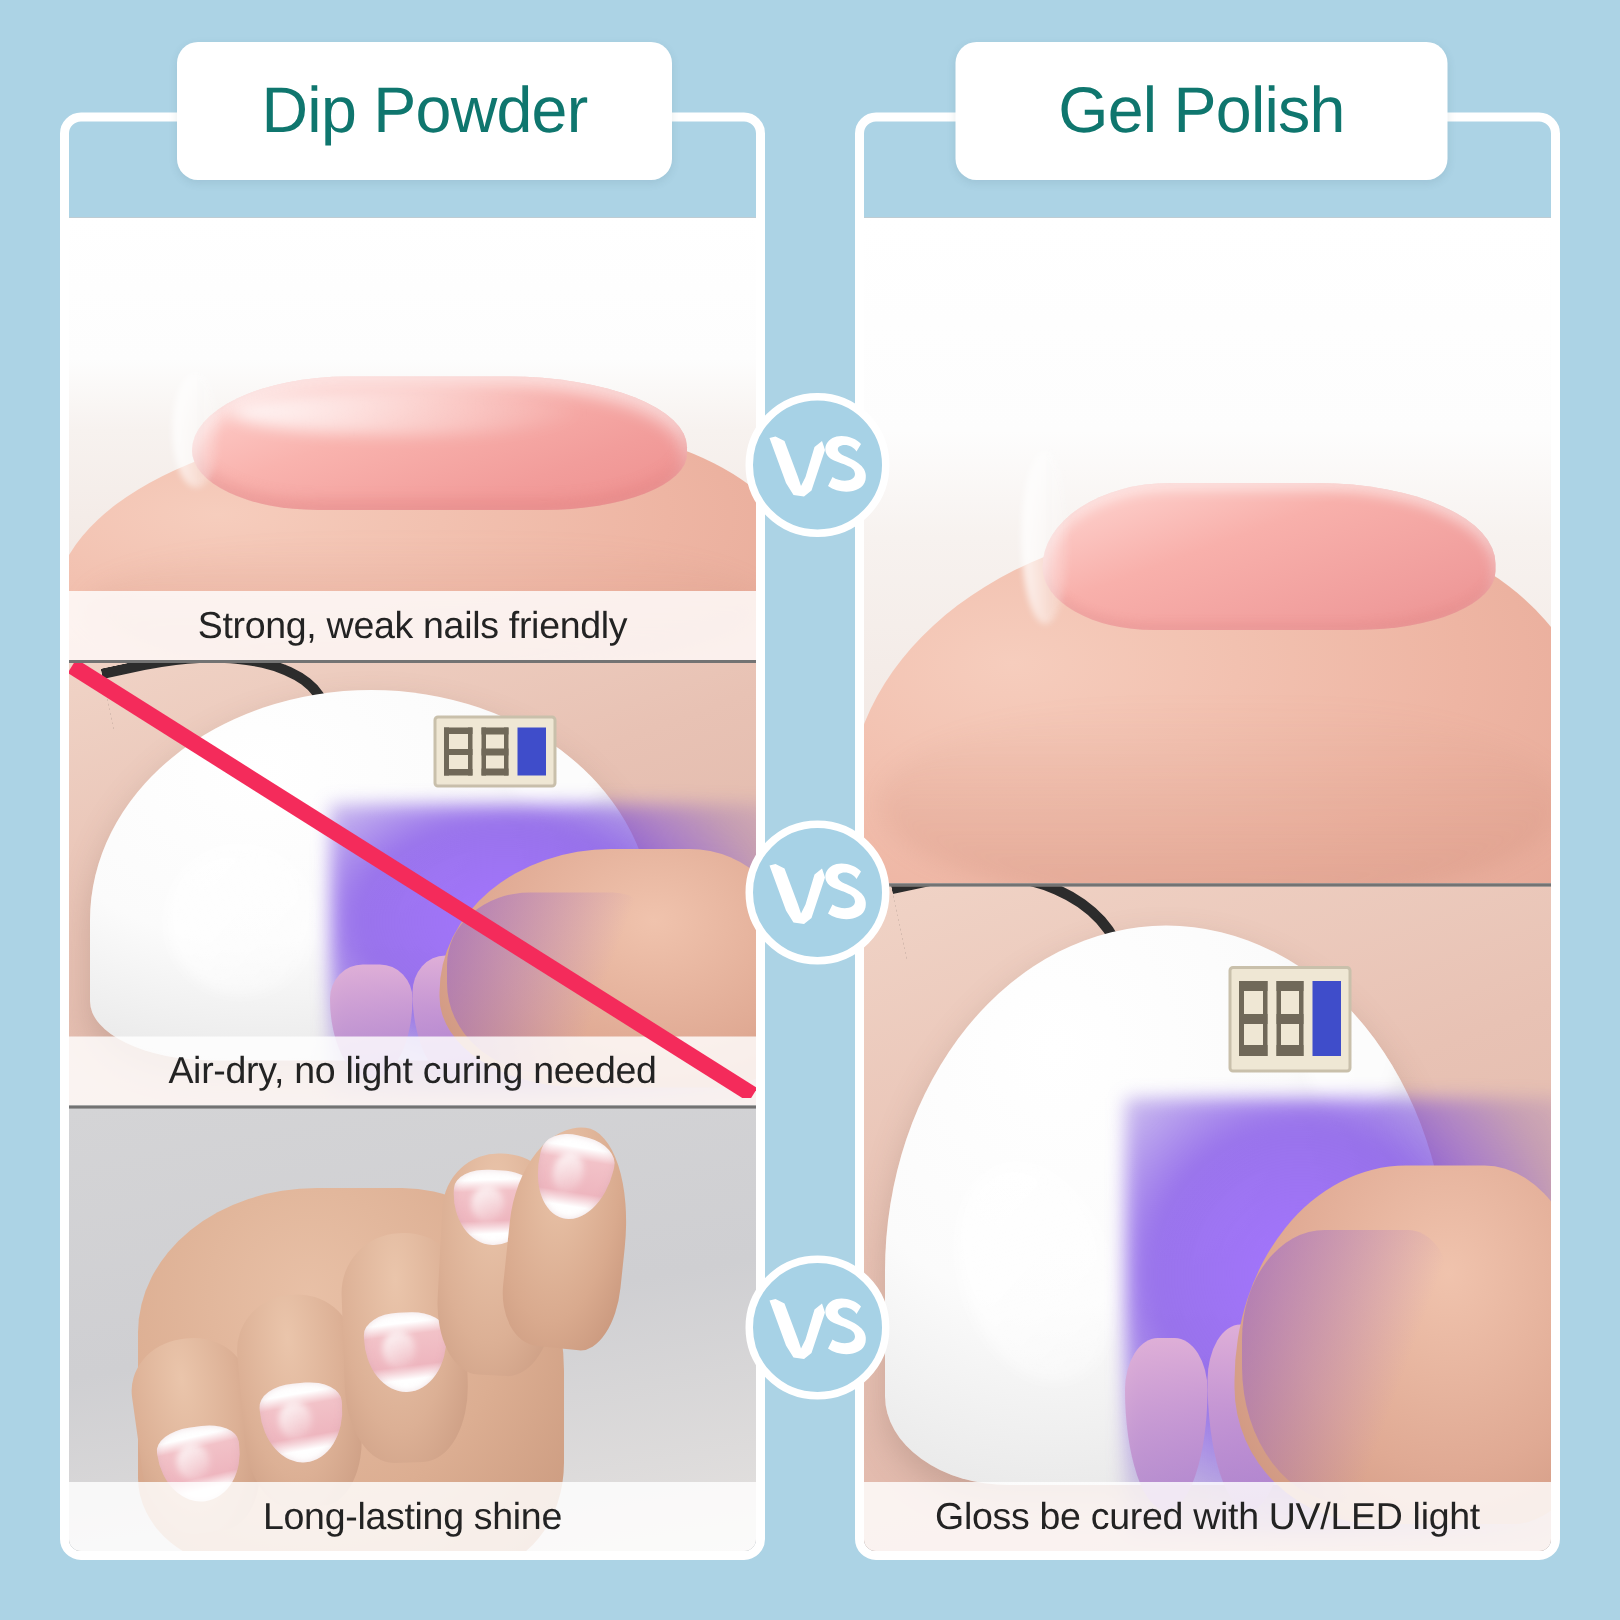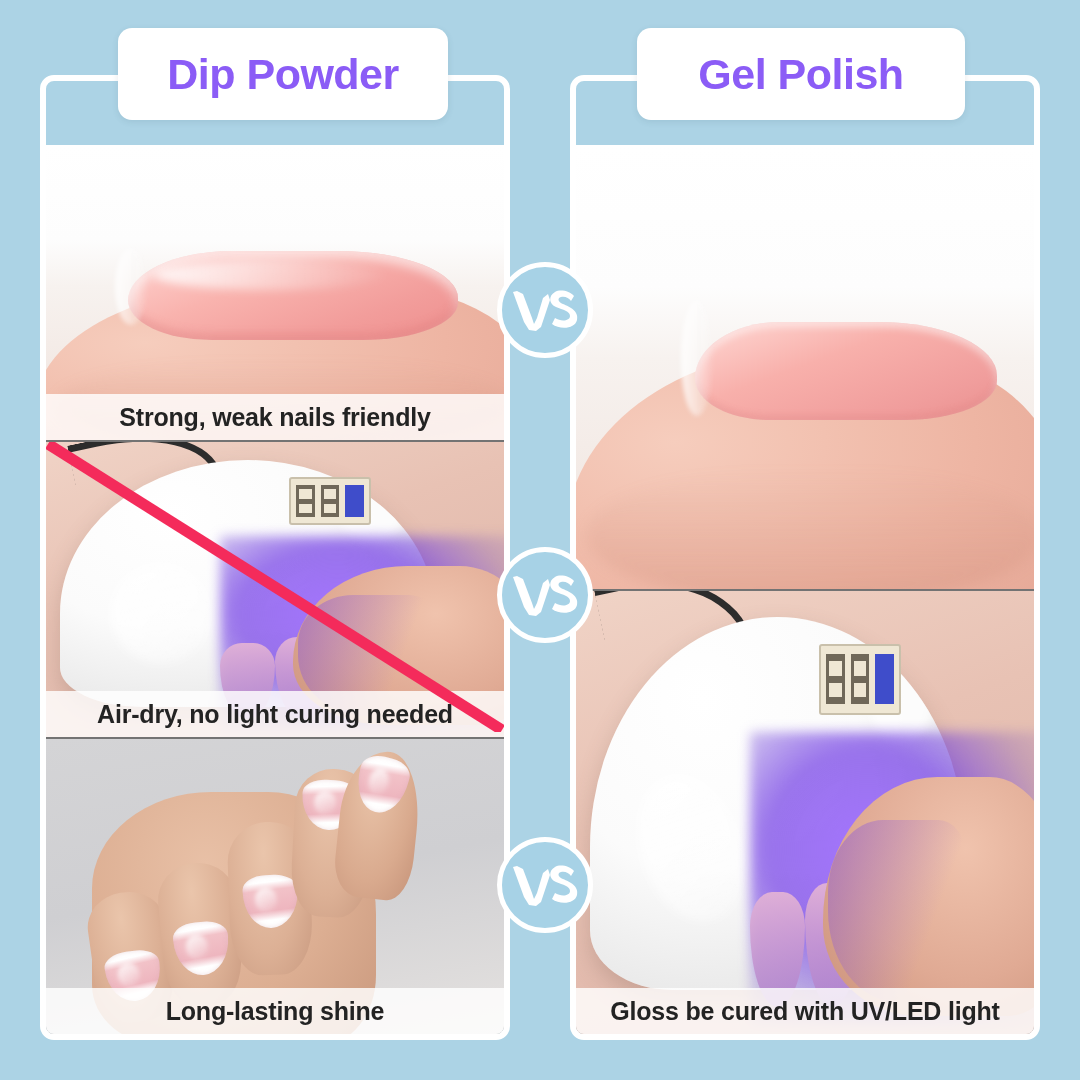--- a/index.html
+++ b/index.html
@@ -57,35 +57,34 @@
     background: #ffffff;
     border-radius: 14px;
     display: flex;
     align-items: center;
     justify-content: center;
     box-shadow: 0 2px 6px rgba(60, 90, 110, .12);
     z-index: 6;
   }
   .title-chip span {
     font-size: 43px;
-    font-weight: bold;
-    color: #8b5cf6;
+    font-weight: normal;
+    color: #0f766e;
     letter-spacing: -0.5px;
     white-space: nowrap;
   }
   .title-chip.left  { left: 118px; width: 330px; }
   .title-chip.right { left: 637px; width: 328px; }
 
   
   .cell {
     position: relative;
     flex: 1 1 0;
     overflow: hidden;
     background: #a3a3a3;
-    font-weight: bold;
   }
   .cell + .cell { border-top: 2px solid #737373; }
 
   .photo {
     position: absolute;
     inset: 0;
     overflow: hidden;
   }
 
   .caption {

